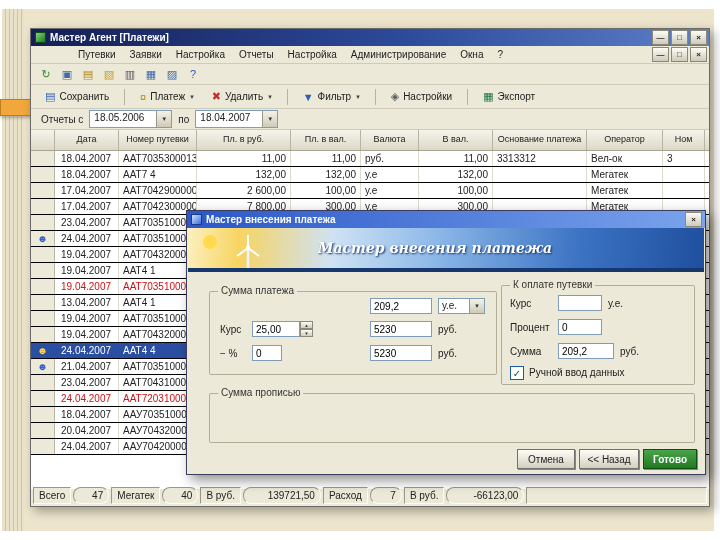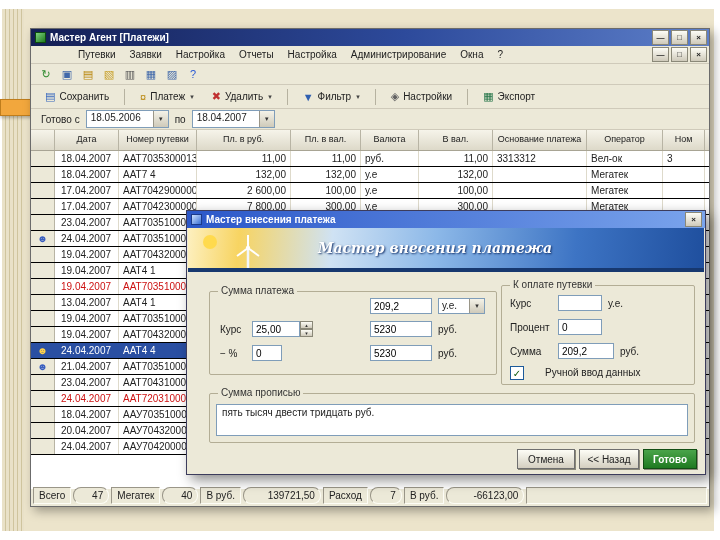--- a/index.html
+++ b/index.html
@@ -165,21 +165,21 @@
         <span class="aicon" style="color: rgb(96, 96, 96);">◈</span>
         <span>Настройки</span>
       </span>
       <span class="vsep"></span>
       <span class="abtn">
         <span class="aicon" style="color: rgb(33, 115, 70);">▦</span>
         <span>Экспорт</span>
       </span>
     </div>
   <div class="filterbar">
-    <span class="flabel">Готово с</span>
+    <span class="flabel">Отчеты с</span>
     <span class="combo">
       <span class="combo-val">18.05.2006</span>
       <span class="combo-btn">▾</span>
     </span>
     <span class="flabel">по</span>
     <span class="combo">
       <span class="combo-val">18.04.2007</span>
       <span class="combo-btn">▾</span>
     </span>
   </div>
@@ -483,26 +483,23 @@
     <span class="legend">К оплате путевки</span>
     <span class="dlbl" style="left:8px;top:12px;">Курс</span>
     <input class="inp" style="left: 56px; top: 9px; width: 44px;" value="">
     <span class="dlbl" style="left:106px;top:12px;">у.е.</span>
     <span class="dlbl" style="left:8px;top:36px;">Процент</span>
     <input class="inp" style="left: 56px; top: 33px; width: 44px;" value="0">
     <span class="dlbl" style="left:8px;top:60px;">Сумма</span>
     <input class="inp" style="left: 56px; top: 57px; width: 56px;" value="209,2">
     <span class="dlbl" style="left:118px;top:60px;">руб.</span>
     <span class="cb" style="left:8px;top:80px;">✓</span>
-    <span class="dlbl" style="left:43px;top:81px;">Ручной ввод данных</span>
-  </div>
-
-  <div class="g" style="left:22px;top:182px;width:484px;height:48px;">
+    <span class="dlbl" style="left:27px;top:81px;">Ручной ввод данных</span>
+  </div>
+
+  <div class="g" style="left:22px;top:182px;width:484px;height:48px;text-align:center;">
     <span class="legend">Сумма прописью</span>
-    <div class="wordbox" style="left:6px;top:10px;width:460px;height:26px;">
-      <span>пять тысяч двести тридцать руб.</span>
-    </div>
   </div>
 
   <div class="dlg-btn" style="left:330px;top:238px;width:56px;">Отмена</div>
   <div class="dlg-btn" style="left:392px;top:238px;width:58px;">&lt;&lt; Назад</div>
   <div class="dlg-btn done" style="left:456px;top:238px;width:52px;">Готово</div>
 </div>
 
 </body></html>

